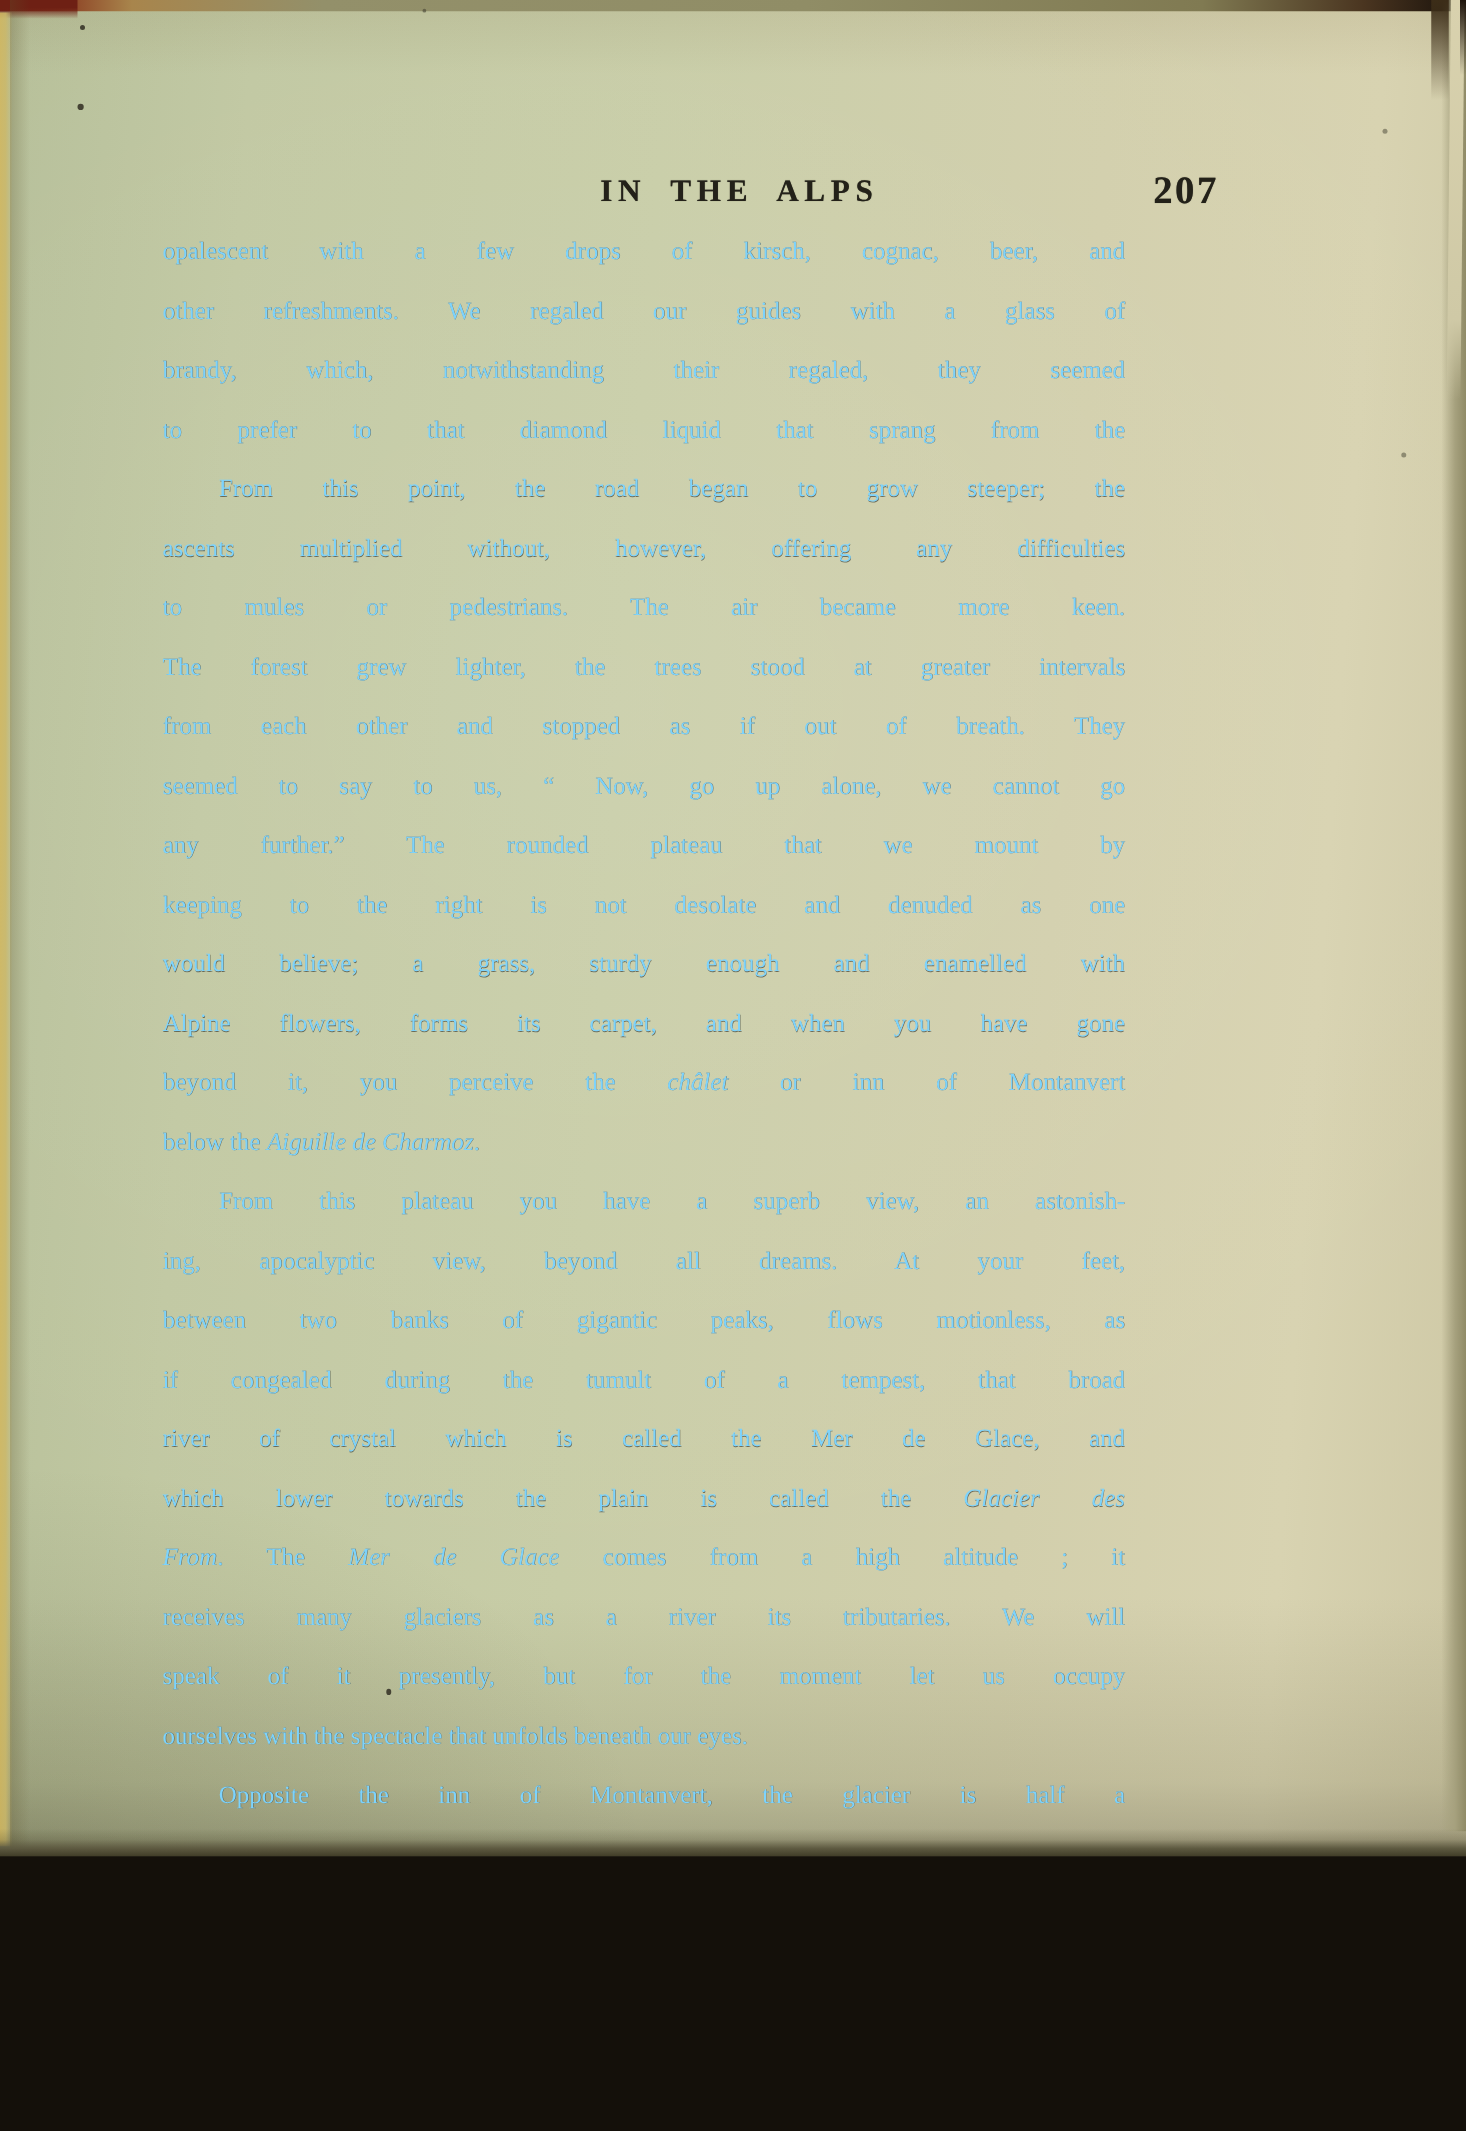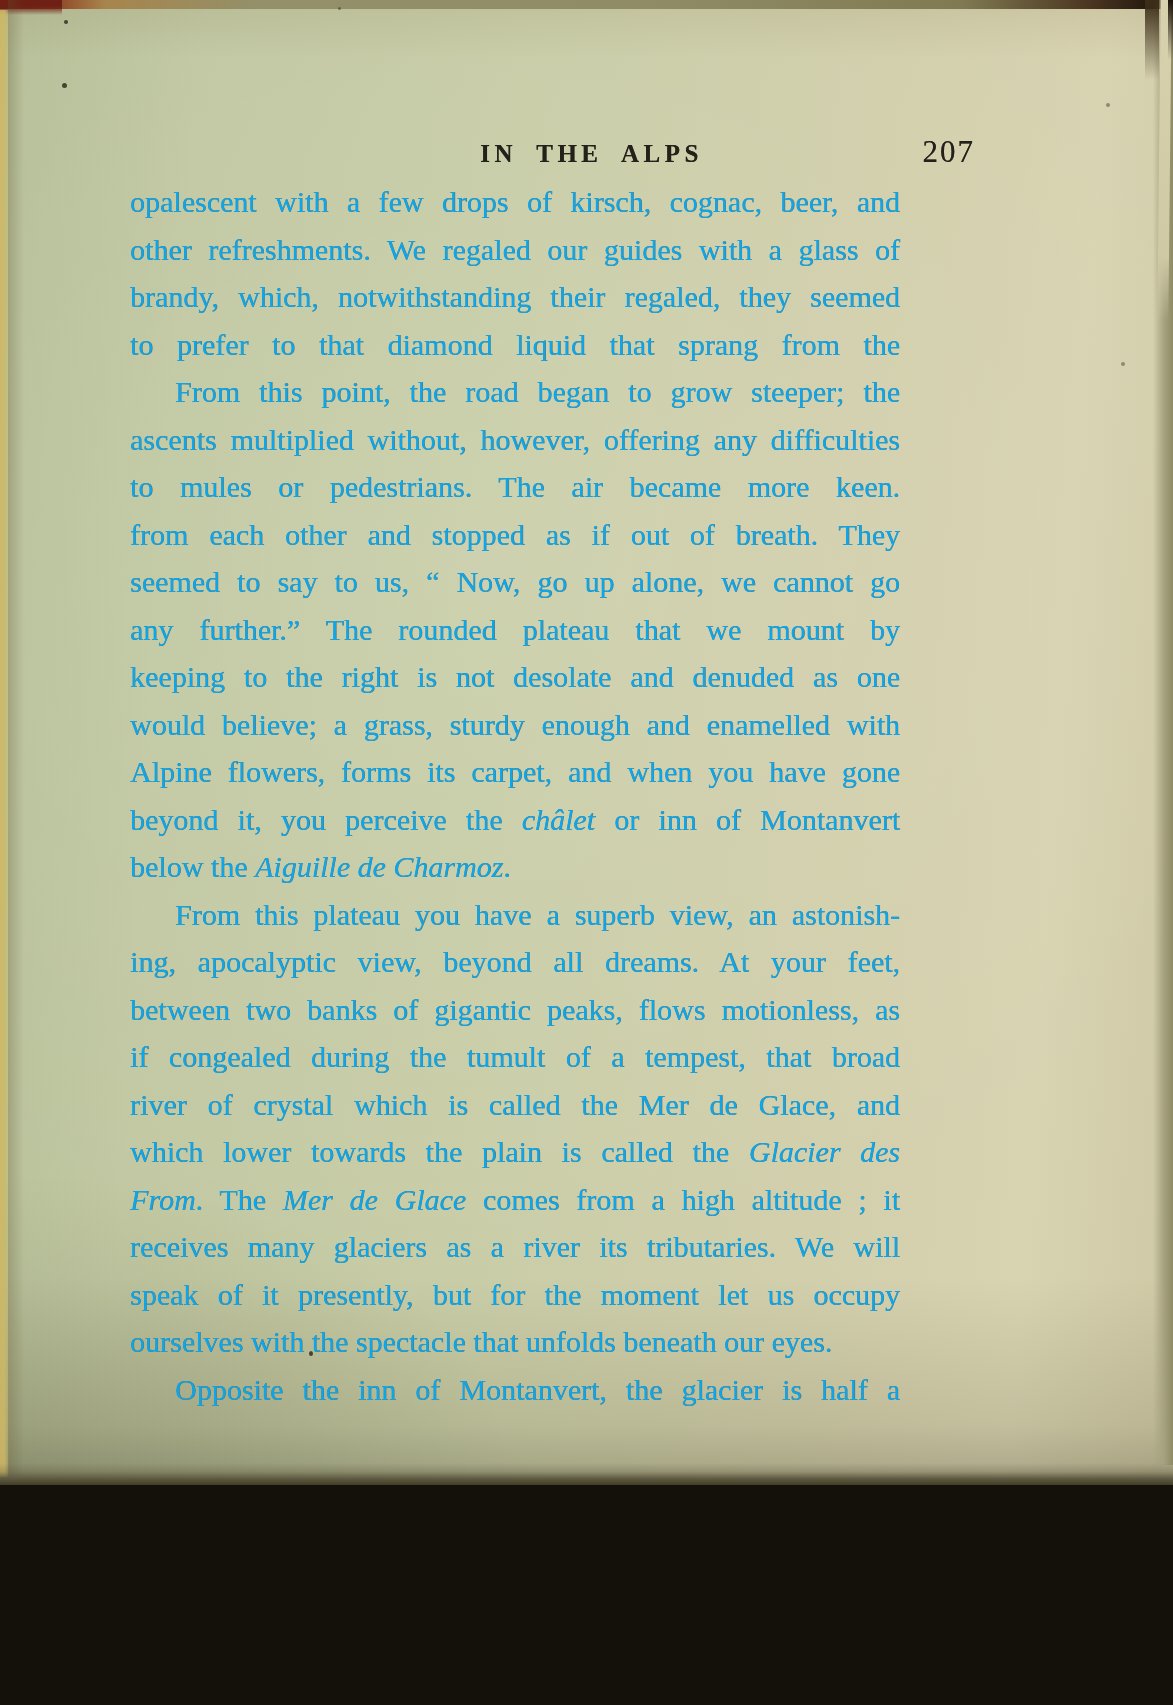--- a/index.html
+++ b/index.html
@@ -89,30 +89,30 @@
     position: absolute; left: 0; right: 0; top: 6px;
     text-align: center;
     font-size: 25px; font-weight: bold;
     letter-spacing: 4.5px; word-spacing: 9px;
     color: #232119;
     text-shadow: 0 0 0.6px rgba(30,28,20,0.7);
     padding-left: 78px; 
   }
   .page-number {
     position: absolute; right: 0; top: 0;
-    font-size: 31px; font-weight: normal;
+    font-size: 31px; font-weight: bold;
     letter-spacing: 2px;
     color: #232119;
     text-shadow: 0 0 0.6px rgba(30,28,20,0.7);
   }
   
   .text-block {
     position: absolute; left: 130px; top: 178px; width: 770px;
-    color: #0ea5e9;
-    font-size: 30px;
+    color: #7dd3fc;
+    font-size: 20px;
     text-shadow: 0.3px 0.3px 0.5px rgba(30,28,22,0.55);
   }
   .line {
     height: 47.5px;
     line-height: 47.5px;
     text-align: justify;
     text-align-last: justify;
     white-space: nowrap;
     overflow: visible;
   }
@@ -154,20 +154,21 @@
   </div>
 
   <div class="text-block">
       <div class="line"><span>opalescent with a few drops of kirsch, cognac, beer, and</span></div>
       <div class="line"><span>other refreshments.  We regaled our guides with a glass of</span></div>
       <div class="line"><span>brandy, which, notwithstanding their regaled, they seemed</span></div>
       <div class="line"><span>to prefer to that diamond liquid that sprang from the</span></div>
       <div class="line indent"><span>From this point, the road began to grow steeper; the</span></div>
       <div class="line"><span>ascents multiplied without, however, offering any difficulties</span></div>
       <div class="line"><span>to mules or pedestrians.  The air became more keen.</span></div>
+      <div class="line"><span>The forest grew lighter, the trees stood at greater intervals</span></div>
       <div class="line"><span>from each other and stopped as if out of breath.  They</span></div>
       <div class="line"><span>seemed to say to us, “ Now, go up alone, we cannot go</span></div>
       <div class="line"><span>any further.”  The rounded plateau that we mount by</span></div>
       <div class="line"><span>keeping to the right is not desolate and denuded as one</span></div>
       <div class="line"><span>would believe; a grass, sturdy enough and enamelled with</span></div>
       <div class="line"><span>Alpine flowers, forms its carpet, and when you have gone</span></div>
       <div class="line"><span>beyond it, you perceive the </span><span class="it">châlet</span><span> or inn of Montanvert</span></div>
       <div class="line para-end"><span>below the </span><span class="it">Aiguille de Charmoz</span><span>.</span></div>
       <div class="line indent"><span>From this plateau you have a superb view, an astonish-</span></div>
       <div class="line"><span>ing, apocalyptic view, beyond all dreams.  At your feet,</span></div>

